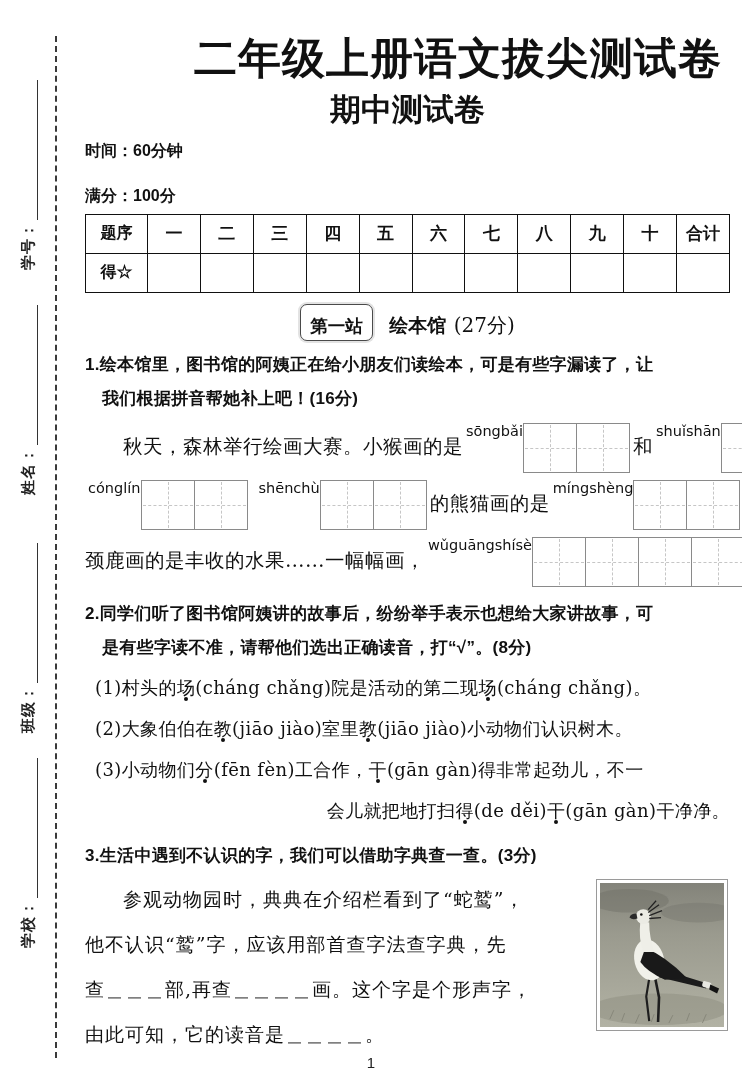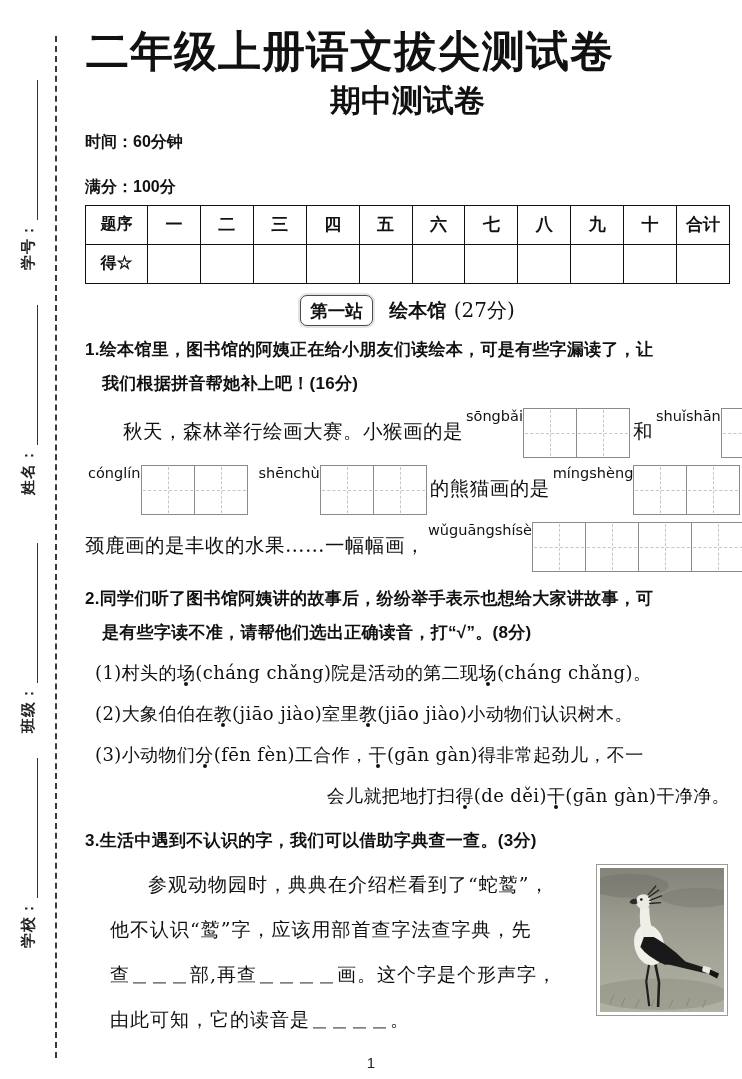--- a/index.html
+++ b/index.html
@@ -18,32 +18,32 @@
     font-size:15px;font-weight:bold;color:#222;letter-spacing:1px;
   }
   .sf:nth-of-type(1){top:162px;}
   .sf:nth-of-type(2){top:387px;}
   .sf:nth-of-type(3){top:625px;}
   .sf:nth-of-type(4){top:840px;}
   .sf .lbl{white-space:nowrap;}
   .sf .line{flex:1;border-bottom:1.6px solid #333;height:17px;margin-left:2px;}
   
   .content{position:absolute;left:85px;top:26px;width:645px;}
-  .title{font-size:43px;font-weight:bold;text-align:left;margin:1px;letter-spacing:1px;line-height:1.15;}
+  .title{font-size:43px;font-weight:bold;text-align:right;margin:8px;letter-spacing:1px;line-height:1.15;}
   .subtitle{font-size:31px;font-weight:bold;text-align:center;margin:6px 0 0 0;line-height:1.2;}
   .meta{display:flex;justify-content:flex-end;gap:24px;font-weight:bold;font-size:16px;margin:12px 6px 7px 0;flex-direction:column;}
   
   .score-table{width:100%;border-collapse:collapse;table-layout:fixed;}
   .score-table td{border:1.6px solid #111;height:38px;text-align:center;font-weight:bold;font-size:17px;padding:0;}
   .score-table td.corner{width:61px;font-size:16px;}
   
   .section-header{text-align:center;margin:11px 0 7px 0;}
   .badge{
     display:inline-block;border:1.6px solid #4a4a4a;border-radius:7px;
-    padding:3px 9px 2px 9px;font-weight:bold;font-size:17.5px;
+    padding:9px 9px 2px 9px;font-weight:bold;font-size:17.5px;
     box-shadow:0 0 0 2px #e3e3e3;background:#fff;
   }
   .section-name{font-weight:bold;font-size:19px;margin-left:12px;}
   .section-points{font-family:"DejaVu Serif",serif;font-size:20px;margin-left:3px;}
   
   .stem-line{font-weight:bold;font-size:17px;line-height:34px;letter-spacing:0.3px;}
   .stem-line.cont{padding-left:17px;}
   .q-block{margin-top:6px;}
   
   .fill-line{display:flex;align-items:flex-end;margin-top:7px;white-space:nowrap;
@@ -60,21 +60,21 @@
   .cell::before{content:"";position:absolute;left:1px;right:1px;top:50%;border-top:1px dashed #c6c6c6;}
   .cell::after{content:"";position:absolute;top:1px;bottom:1px;left:50%;border-left:1px dashed #c6c6c6;}
   
   .q2-items{margin-left:10px;margin-top:2px;}
   .q2-line{font-family:"DejaVu Serif",serif;font-size:18px;line-height:41px;letter-spacing:0.4px;}
   .q2-line.line2{padding-left:31px;text-align:right;}
   .em{position:relative;}
   .em::after{content:"";position:absolute;left:50%;bottom:-3px;transform:translateX(-50%);
     width:4px;height:4px;border-radius:50%;background:#111;}
   
-  .q3-body{margin-top:4px;margin-left:25px;}
+  .q3-body{margin-top:4px;}
   .q3-figure{
     float:right;width:132px;height:152px;margin:2px 2px 6px 12px;
     border:1px solid #9a9a9a;background:#fff;padding:3px;box-sizing:border-box;
   }
   .q3-figure svg{display:block;width:100%;height:100%;}
   .q3-line{font-family:"DejaVu Serif",serif;font-size:19px;line-height:45px;letter-spacing:1px;}
   .q3-line.indent{text-indent:38px;}
   
   .page-num{position:absolute;left:0;width:742px;bottom:8px;text-align:center;font-size:15px;color:#222;}
 </style>

